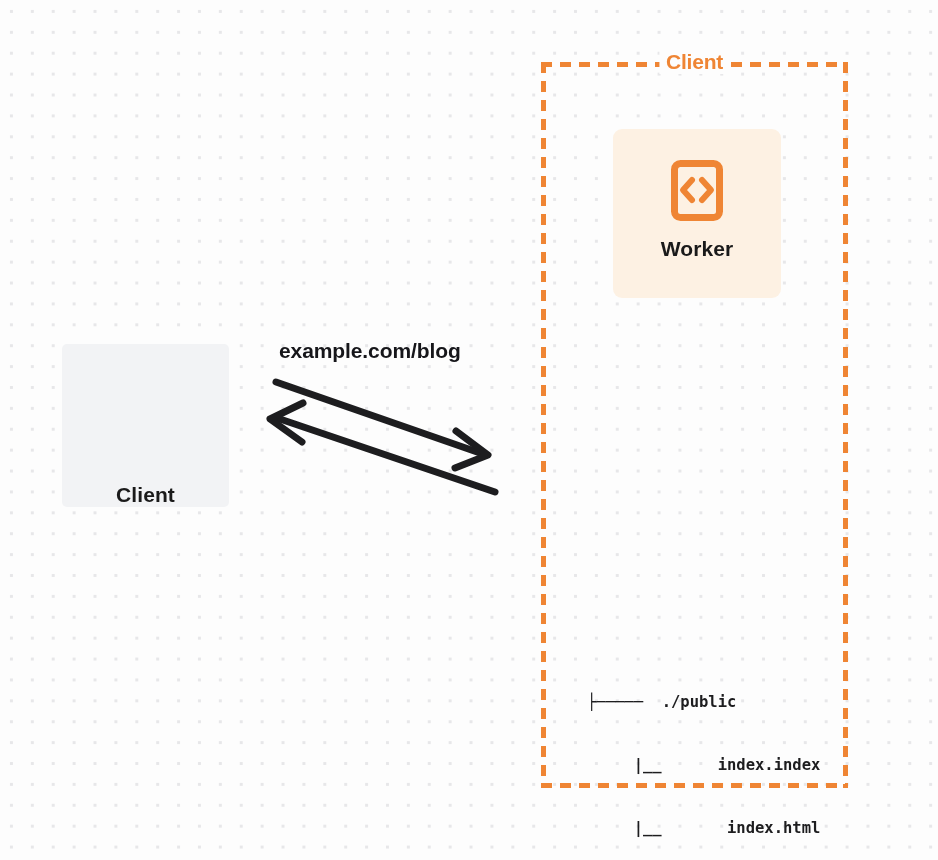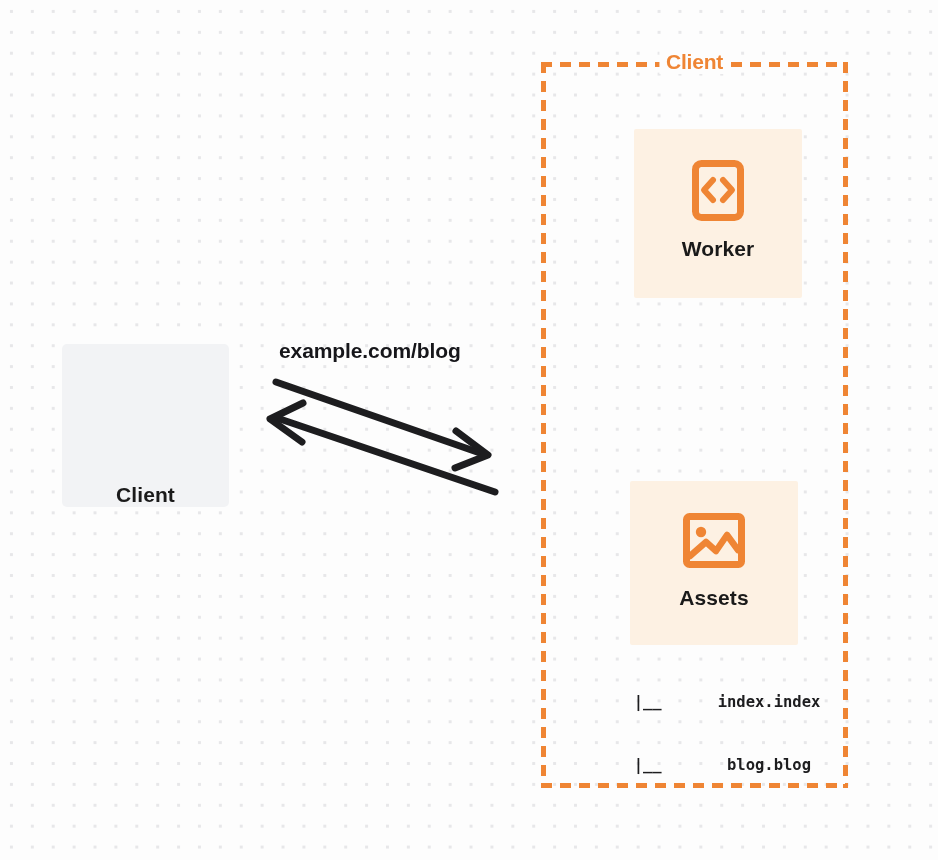--- a/index.html
+++ b/index.html
@@ -111,25 +111,24 @@
     color: #ef8534;
     letter-spacing: -0.2px;
     white-space: nowrap;
     line-height: 24px;
   }
 
   
   .service-card {
     position: absolute;
     background: #fdf1e3;
-    border-radius: 2px;
+    border-radius: 9px;
     display: flex;
     flex-direction: column;
     align-items: center;
-    margin-left: 21px;
   }
   #worker-card {
     left: 72px;
     top: 67px;
     width: 168px;
     height: 169px;
   }
   #assets-card {
     left: 68px;
     top: 419px;
@@ -200,31 +199,22 @@
       <span class="card-icon">
         <svg width="52" height="61" viewBox="0 0 52 61">
           <rect x="3.5" y="3.5" width="45" height="54" rx="6" ry="6" fill="none" stroke="#ef8534" stroke-width="7"></rect>
           <polyline points="21,20 12,30 21,40" fill="none" stroke="#ef8534" stroke-width="6" stroke-linecap="round" stroke-linejoin="round"></polyline>
           <polyline points="31,20 40,30 31,40" fill="none" stroke="#ef8534" stroke-width="6" stroke-linecap="round" stroke-linejoin="round"></polyline>
         </svg>
       </span>
       <span class="card-label">Worker</span>
     </div>
 
-    <div id="assets-card" class="service-card">
-      <span class="card-icon">
-        <svg width="62" height="55" viewBox="0 0 62 55">
-          <rect x="3.5" y="3.5" width="55" height="48" rx="3" ry="3" fill="none" stroke="#ef8534" stroke-width="7"></rect>
-          <circle cx="18" cy="19" r="5.2" fill="#ef8534"></circle>
-          <polyline points="7,43 23,29 33,38 44,22 55,37" fill="none" stroke="#ef8534" stroke-width="6.5" stroke-linecap="round" stroke-linejoin="round"></polyline>
-        </svg>
-      </span>
-      <span class="card-label">Assets</span>
-    </div>
 
     <div id="file-tree">
+      <span class="tree-row">├─────  ./public</span>
       <span class="tree-row">     |__      index.index</span>
-      <span class="tree-row">     |__       blog.blog</span>
+      <span class="tree-row">     |__       index.html</span>
       
     </div>
   </div>
 
 </div>
 
 </body></html>

